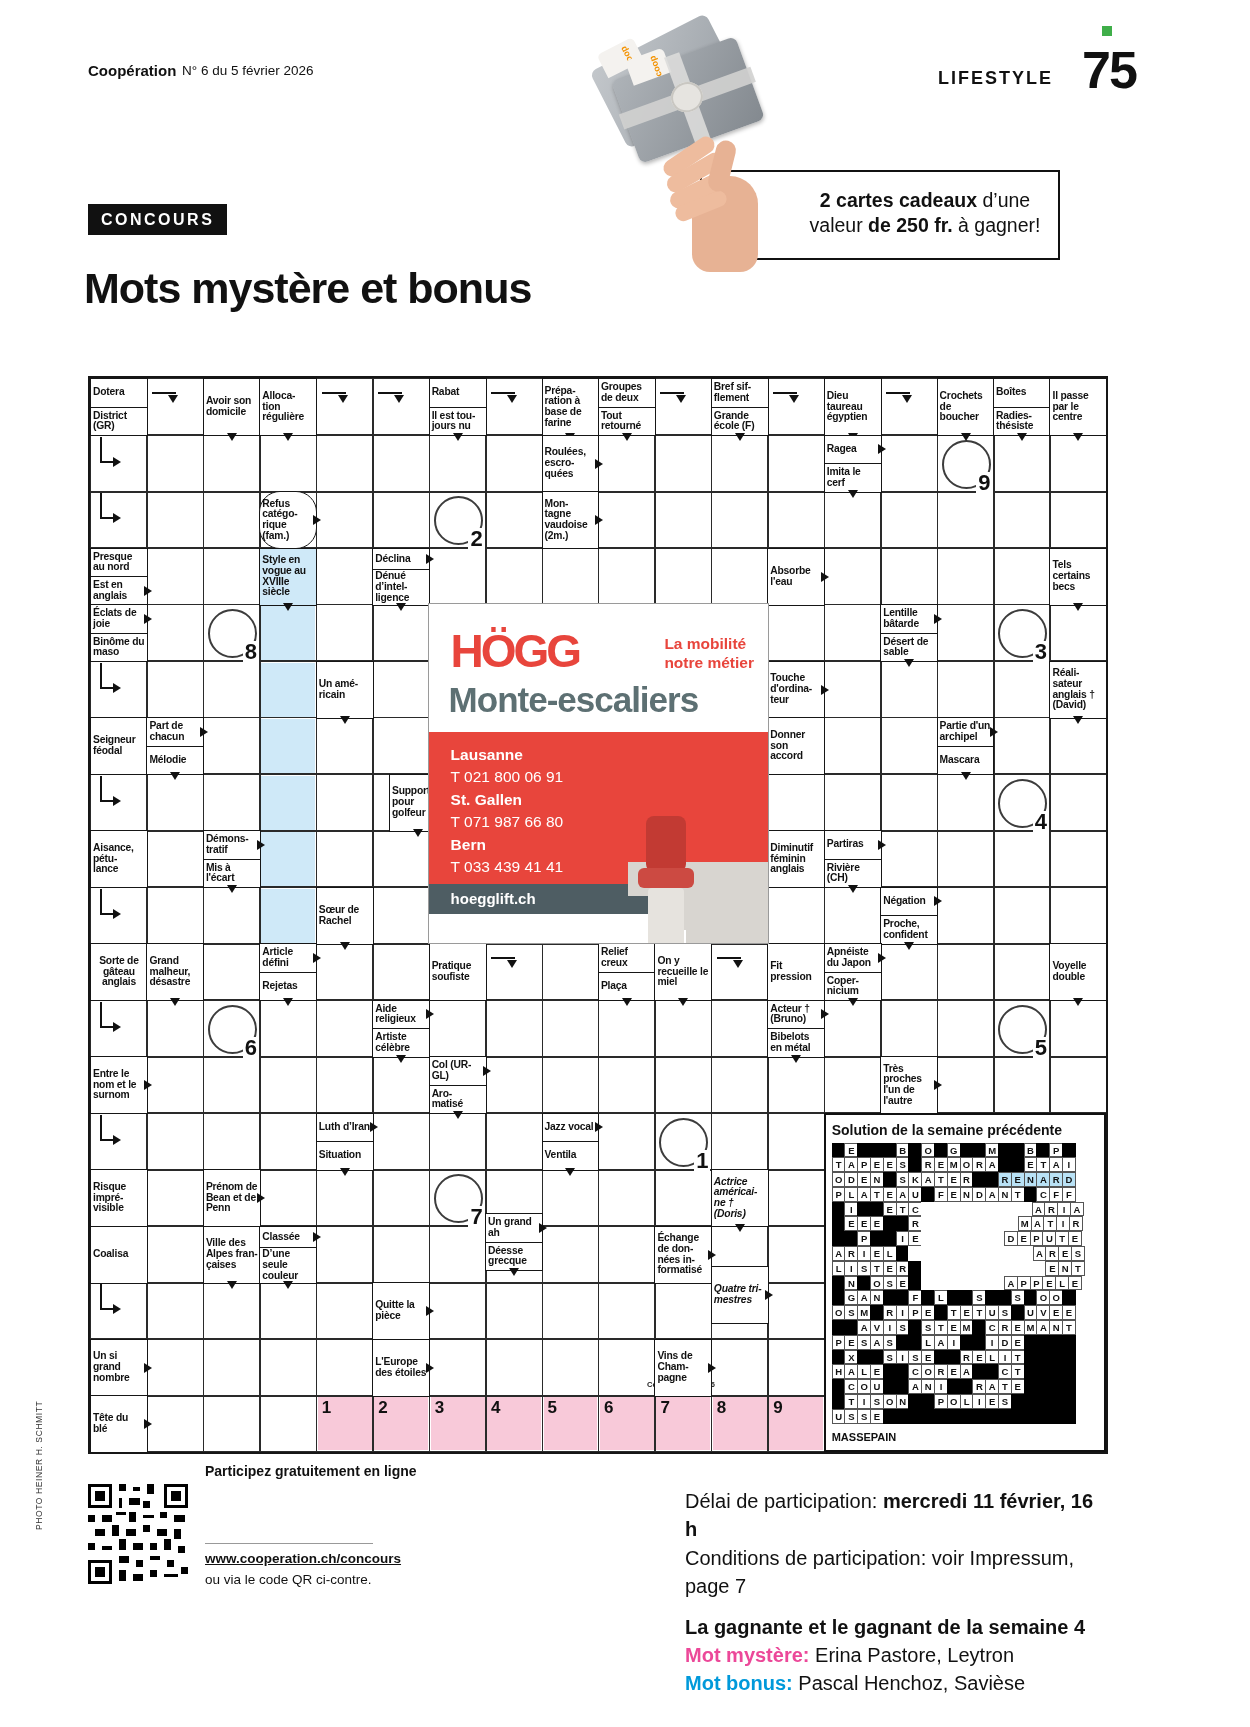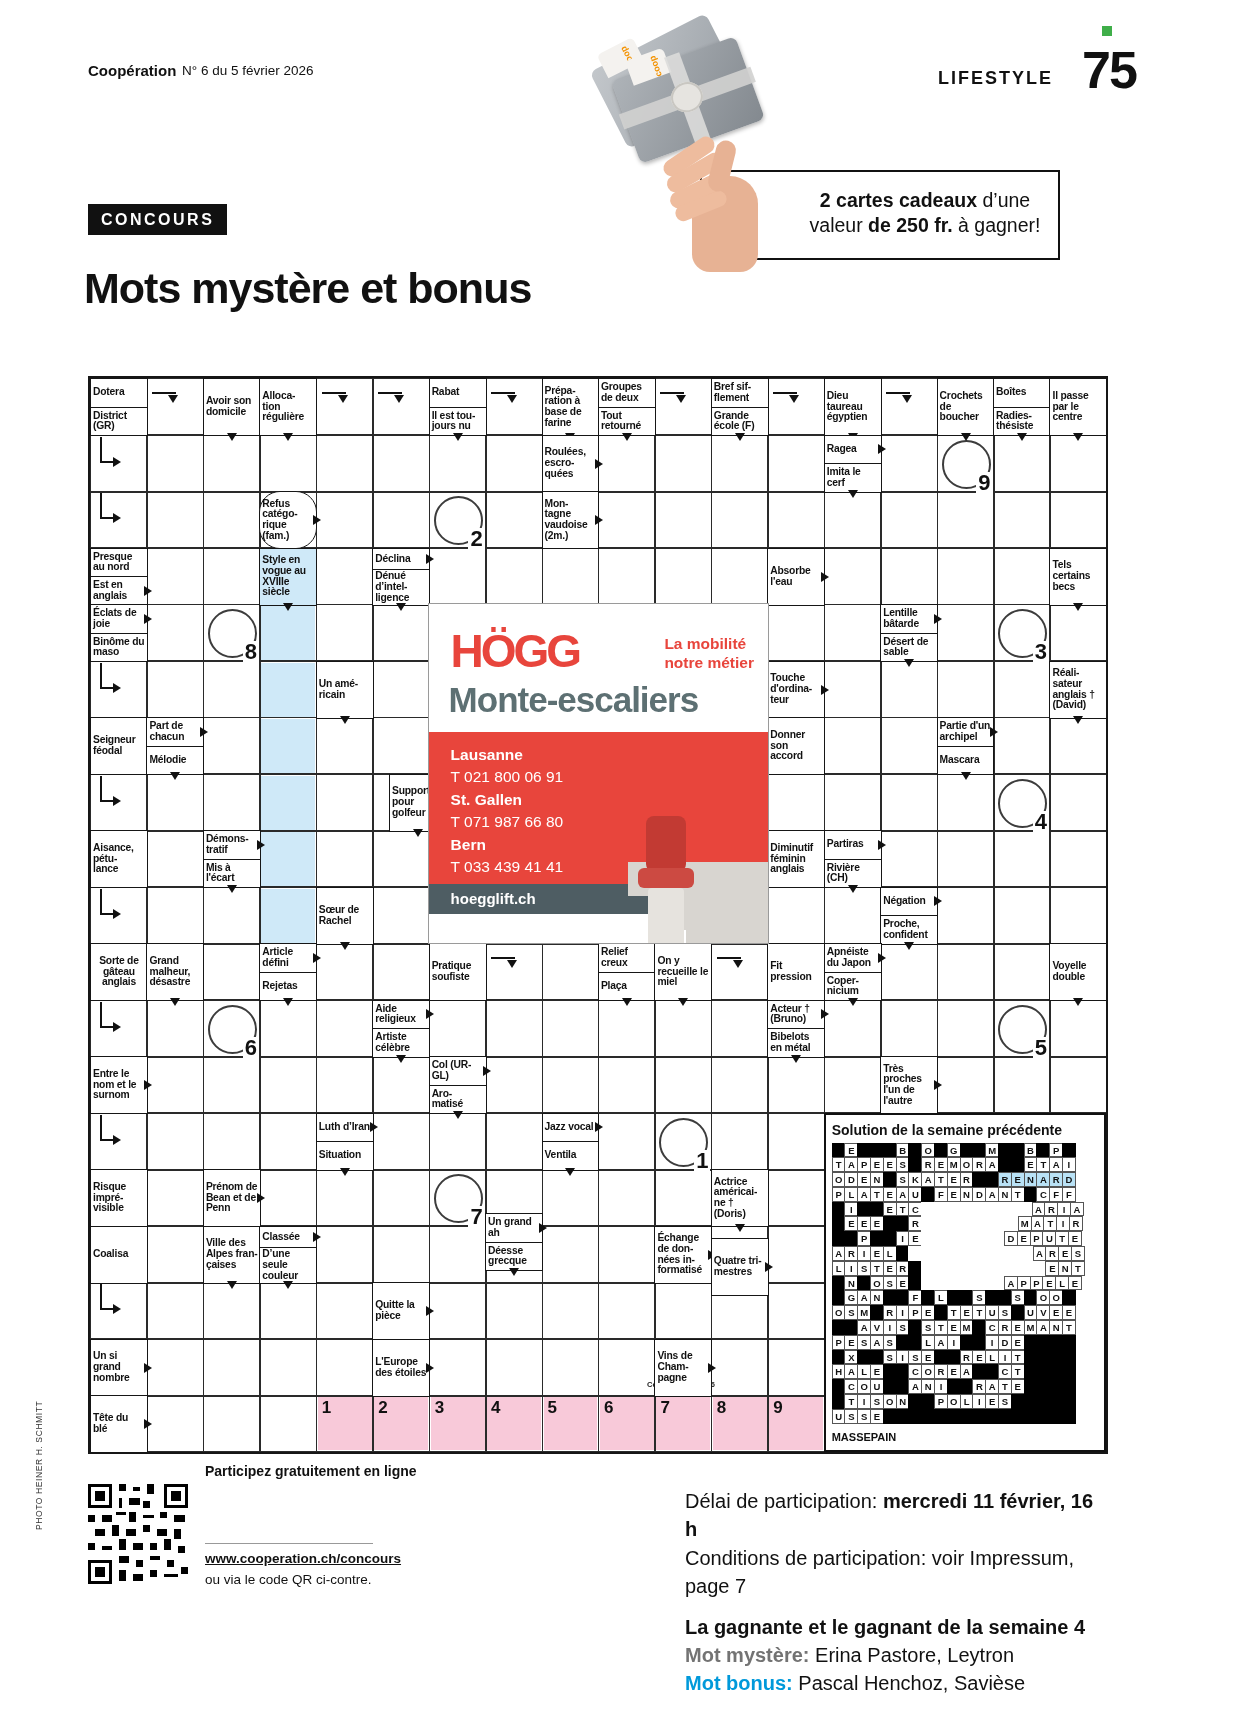--- a/index.html
+++ b/index.html
@@ -96,21 +96,21 @@
   .mhl{background:#b9e2f6;}
   .solfoot{font-size:11px;font-weight:bold;margin-top:7px;}
   
   .qr{position:absolute;left:88px;top:1482px;width:100px;height:104px;}
   .p-head{position:absolute;left:205px;top:1463px;font-size:14px;font-weight:bold;line-height:1.25;width:230px;}
   .p-rule{position:absolute;left:205px;top:1543px;width:168px;border-top:1px solid #999;}
   .p-url{position:absolute;left:205px;top:1551px;font-size:13.5px;font-weight:bold;text-decoration:underline;}
   .p-hint{position:absolute;left:205px;top:1572px;font-size:13.5px;}
   .right-info{position:absolute;left:685px;top:1487px;font-size:20px;line-height:1.42;width:420px;}
   .winners{margin-top:12px;}
-  .lab-m{font-weight:bold;color:#737373;}
+  .lab-m{font-weight:bold;color:#ec4899;}
   .lab-b{font-weight:bold;color:#0099da;}
   .credit{position:absolute;left:34px;top:1390px;height:140px;font-size:8.5px;letter-spacing:.6px;color:#333;
           writing-mode:vertical-rl;transform:rotate(180deg);}
   b{font-weight:bold;}
 </style>
 </head>
 <body>
 
 <div class="page">
 
@@ -1019,21 +1019,21 @@
       <div class="cell" style="left: 395.08px; top: 791px; margin-top: 44px;">
         <div class="part">
           <span>Un grand ah</span>
           <div class="arrR"></div>
         </div>
         <div class="part split">
           <span>Déesse grecque</span>
         </div>
         <div class="arrD"></div>
       </div>
-      <div class="cell" style="left: 620.84px; top: 791px;">
+      <div class="cell" style="left: 620.84px; top: 791px; font-style: italic;">
         <div class="part">
           <span>Actrice américai- ne † (Doris)</span>
         </div>
         <div class="arrD"></div>
       </div>
       <div class="cell" style="left: 0px; top: 847.5px;">
         <div class="part">
           <span>Coalisa</span>
         </div>
       </div>
@@ -1058,21 +1058,21 @@
           <span>Échange de don- nées in- formatisé</span>
           <div class="arrR"></div>
         </div>
       </div>
       <div class="cell" style="left: 282.2px; top: 904px;">
         <div class="part">
           <span>Quitte la pièce</span>
           <div class="arrR"></div>
         </div>
       </div>
-      <div class="cell" style="left: 620.84px; top: 860px;">
+      <div class="cell" style="left: 620.84px; top: 888px; font-style: italic;">
         <div class="part">
           <span>Quatre tri- mestres</span>
           <div class="arrR"></div>
         </div>
       </div>
       <div class="cell" style="left: 0px; top: 960.5px;">
         <div class="part">
           <span>Un si grand nombre</span>
           <div class="arrR"></div>
         </div>

